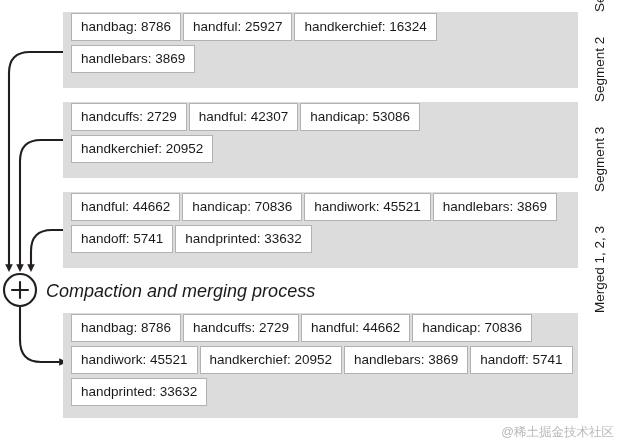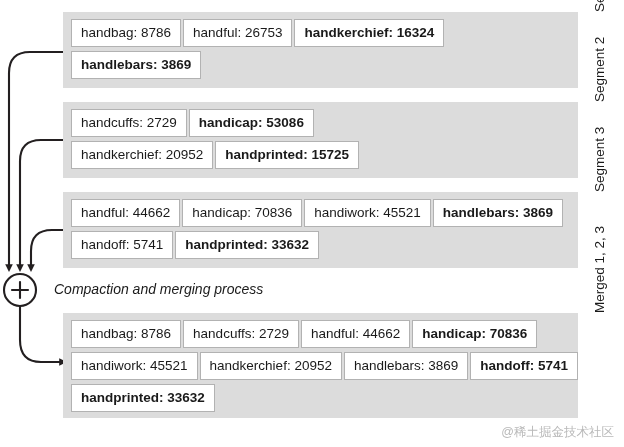--- a/index.html
+++ b/index.html
@@ -24,21 +24,21 @@
     width: 624px;
     height: 447px;
     pointer-events: none;
   }
 
   
   .segment {
     position: absolute;
     background: #dcdcdc;
     box-sizing: border-box;
-    padding: 7px 8px;
+    padding: 1px 8px;
   }
   .seg-row {
     display: flex;
     align-items: flex-start;
   }
   .seg-row + .seg-row {
     margin-top: 4px;
   }
 
   
@@ -47,42 +47,41 @@
     border: 1px solid #b2b2b2;
     box-sizing: border-box;
     height: 28px;
     line-height: 26px;
     padding: 0 9px;
     font-size: 13.5px;
     color: #1a1a1a;
     white-space: nowrap;
     margin-right: 2px;
   }
-  .cell:last-child { margin-right: 0; font-weight: bold; }
+  .cell:last-child { margin-right: 0; }
 
   
   .side-label {
     position: absolute;
     font-size: 13.5px;
     color: #1a1a1a;
     white-space: nowrap;
     transform-origin: left top;
     transform: rotate(-90deg);
   }
 
   
   #caption {
     position: absolute;
     left: 46px;
     top: 281px;
-    font-size: 14px;
+    font-size: 18px;
     font-style: italic;
     color: #1a1a1a;
     white-space: nowrap;
-    margin-left: 8px;
   }
 
   
   #watermark {
     position: absolute;
     right: 10px;
     bottom: 6px;
     font-size: 12.5px;
     color: #b9b9b9;
     white-space: nowrap;
@@ -114,37 +113,37 @@
     <circle cx="20" cy="290" r="16" fill="#ffffff" stroke="#231f20" stroke-width="2.1"></circle>
     <g stroke="#231f20" stroke-width="2.1" stroke-linecap="round">
       <line x1="12" y1="290" x2="28" y2="290"></line>
       <line x1="20" y1="282" x2="20" y2="298"></line>
     </g>
   </svg>
 
   <div class="segment" style="left:63px; top:12px; width:515px; height:76px;">
     <div class="seg-row">
       <div class="cell">handbag: 8786</div>
-      <div class="cell">handful: 26753</div>
+      <div class="cell">handful: 25927</div>
       <div class="cell">handkerchief: 16324</div>
     </div>
     <div class="seg-row">
       <div class="cell">handlebars: 3869</div>
     </div>
   </div>
   <div class="side-label" style="left:592px; top:12px;"><span>Segment 1</span></div>
 
   <div class="segment" style="left:63px; top:102px; width:515px; height:76px;">
     <div class="seg-row">
       <div class="cell">handcuffs: 2729</div>
+      <div class="cell">handful: 42307</div>
       <div class="cell">handicap: 53086</div>
     </div>
     <div class="seg-row">
       <div class="cell">handkerchief: 20952</div>
-      <div class="cell">handprinted: 15725</div>
     </div>
   </div>
   <div class="side-label" style="left:592px; top:102px;"><span>Segment 2</span></div>
 
   <div class="segment" style="left:63px; top:192px; width:515px; height:76px;">
     <div class="seg-row">
       <div class="cell">handful: 44662</div>
       <div class="cell">handicap: 70836</div>
       <div class="cell">handiwork: 45521</div>
       <div class="cell">handlebars: 3869</div>

